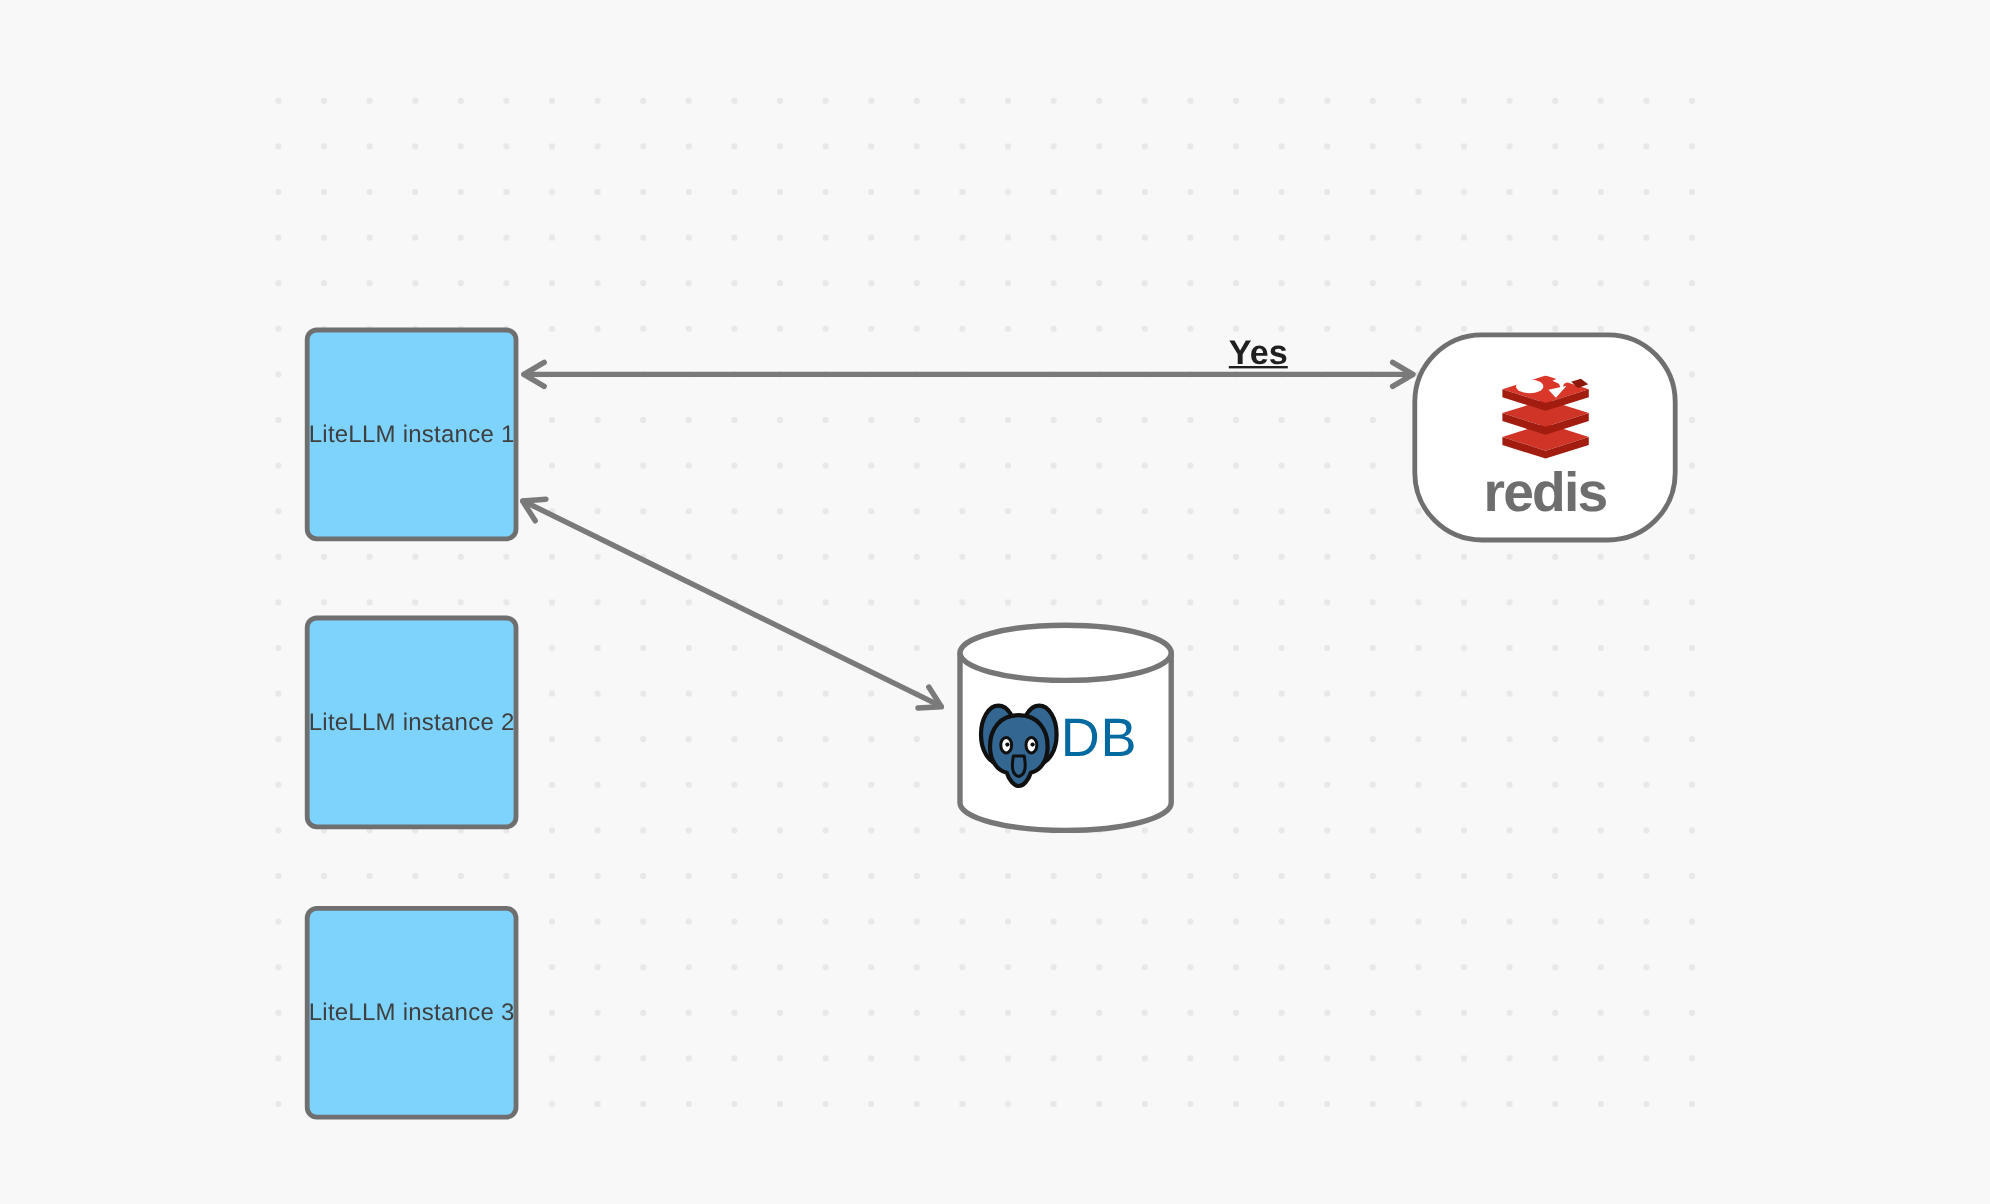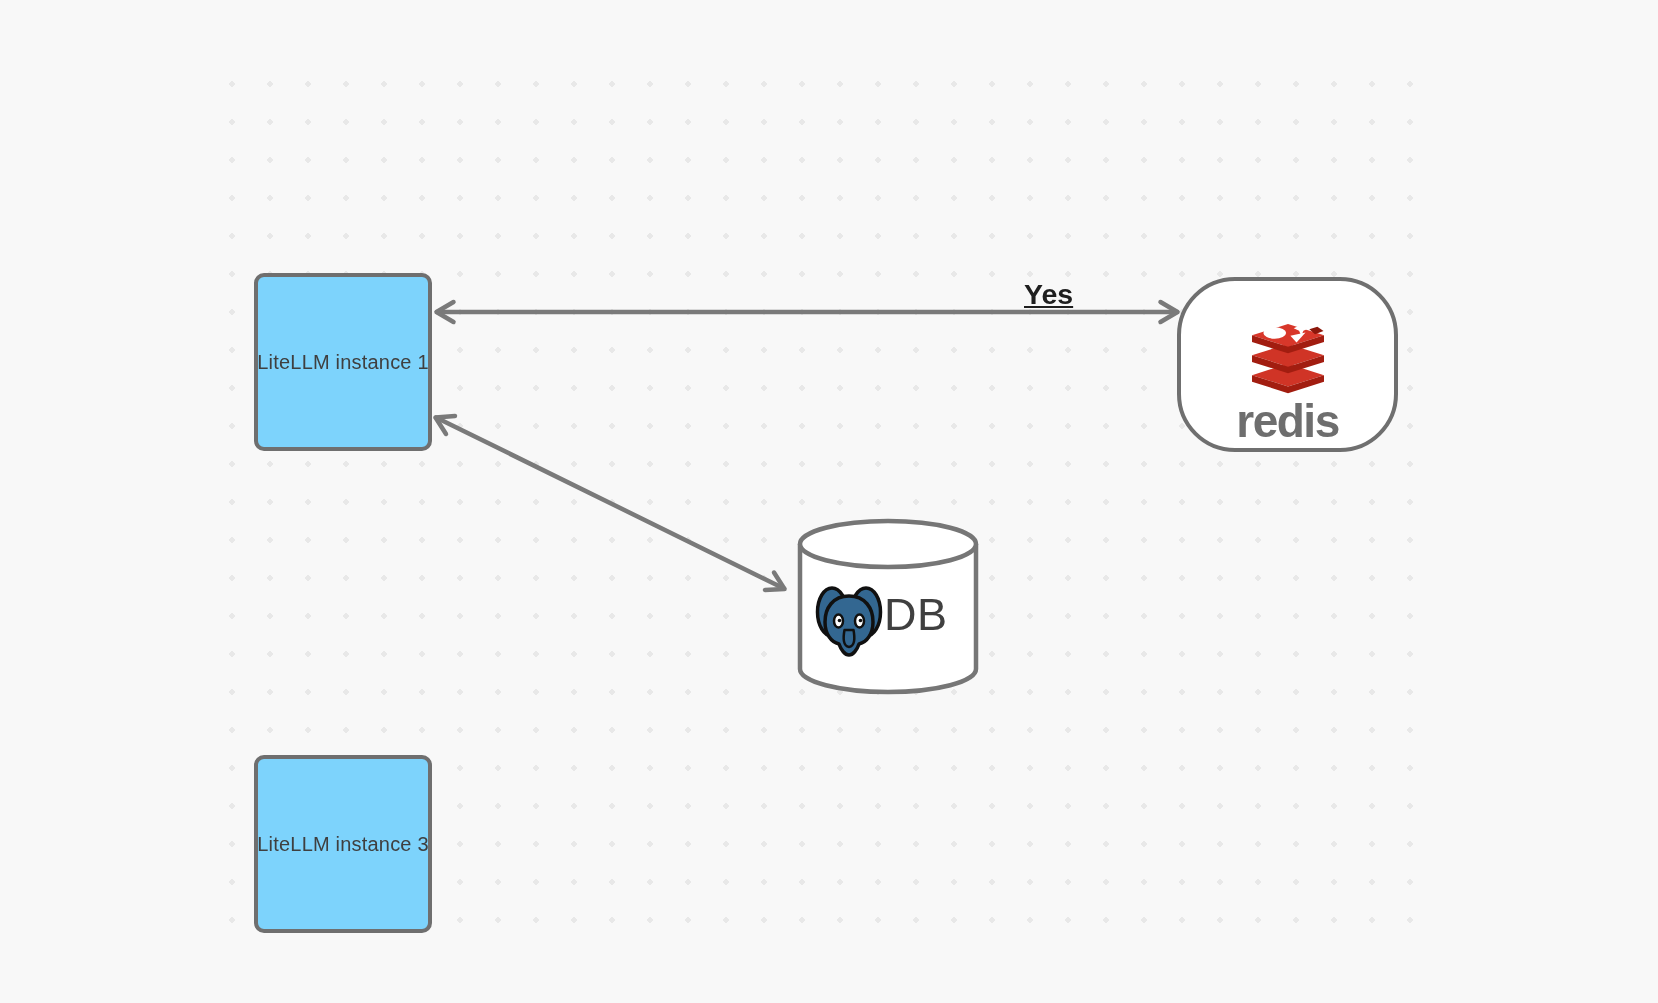--- a/index.html
+++ b/index.html
@@ -31,36 +31,36 @@
     border:4.5px solid var(--stroke);border-radius:10px;
     display:flex;align-items:center;justify-content:center;
   }
   .instance{left:254px;width:178px;height:178px;}
   .instance span{
     font-size:20px;color:var(--node-text);letter-spacing:.2px;white-space:pre;
   }
   .redis-node{
     position:absolute;left:1177px;top:277px;width:221px;height:175px;
     background:#fff;border:4.5px solid var(--stroke);border-radius:58px;
-    display:flex;flex-direction:column;align-items:center;padding-top:43px;
+    display:flex;flex-direction:column;align-items:center;padding-top:32px;
   }
   .redis-word{
     font-size:46px;font-weight:700;color:var(--redis-wordmark);
     letter-spacing:-1.5px;line-height:1;margin-top:2px;
   }
   .redis-top{fill:#d03426;}
   .redis-top-bright{fill:#d8372a;}
   .redis-side{fill:var(--redis-dark-red);}
   .cylinder-stroke{stroke:#767676;stroke-width:4.5;fill:#ffffff;stroke-linejoin:round;}
   .arrow-label{
     position:absolute;font-size:28.5px;font-weight:700;color:var(--label-text);
     white-space:pre;line-height:1.2;
   }
   .db-label{
-    position:absolute;left:884px;top:592px;font-size:45px;color:#404040;
+    position:absolute;left:884px;top:592px;font-size:45px;color:#0369a1;
     letter-spacing:.5px;line-height:1;
   }
   .abs{position:absolute;}
 </style>
 </head>
 <body>
 
 <div class="canvas">
 
   <div class="dots"></div>
@@ -73,20 +73,23 @@
     </g>
     <g>
       <line x1="436" y1="417.5" x2="784" y2="588.5"></line>
       <path d="M455 416 L435.5 417.5 L446 434"></path>
       <path d="M765 590 L784.5 589 L774 572.5"></path>
     </g>
   </svg>
 
   <div class="node instance" style="top:273px;">
     <span>LiteLLM instance 1</span>
+  </div>
+  <div class="node instance" style="top:513px;">
+    <span>LiteLLM instance 2</span>
   </div>
   <div class="node instance" style="top:755px;">
     <span>LiteLLM instance 3</span>
   </div>
 
   <div class="redis-node">
     <svg width="88" height="72" viewBox="0 0 88 76" xmlns="http://www.w3.org/2000/svg">
 
       <g transform="translate(0,42)">
         <polygon class="redis-top" points="44,0 82,12 44,24 6,12"></polygon>

